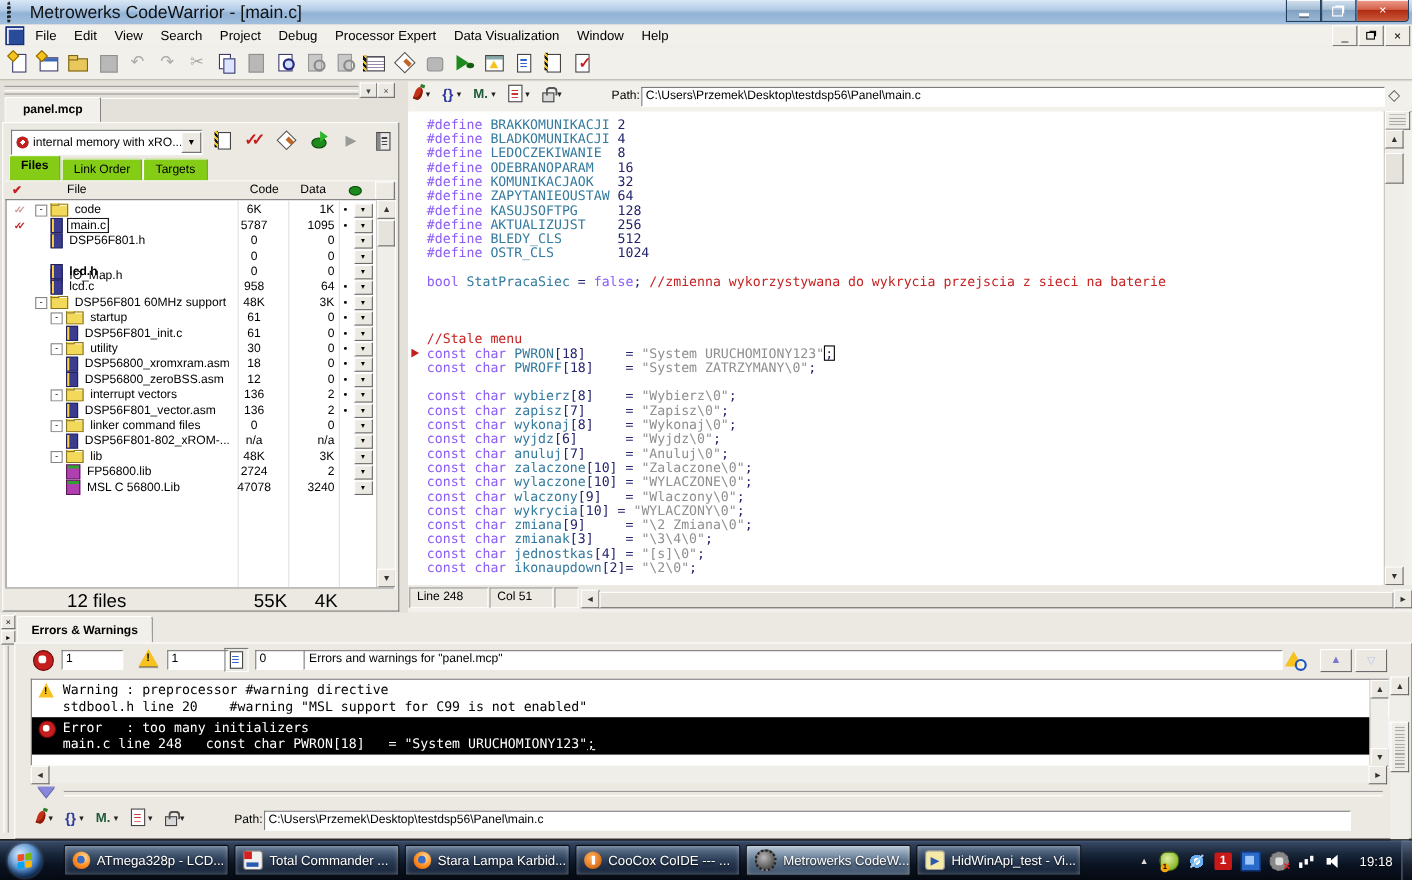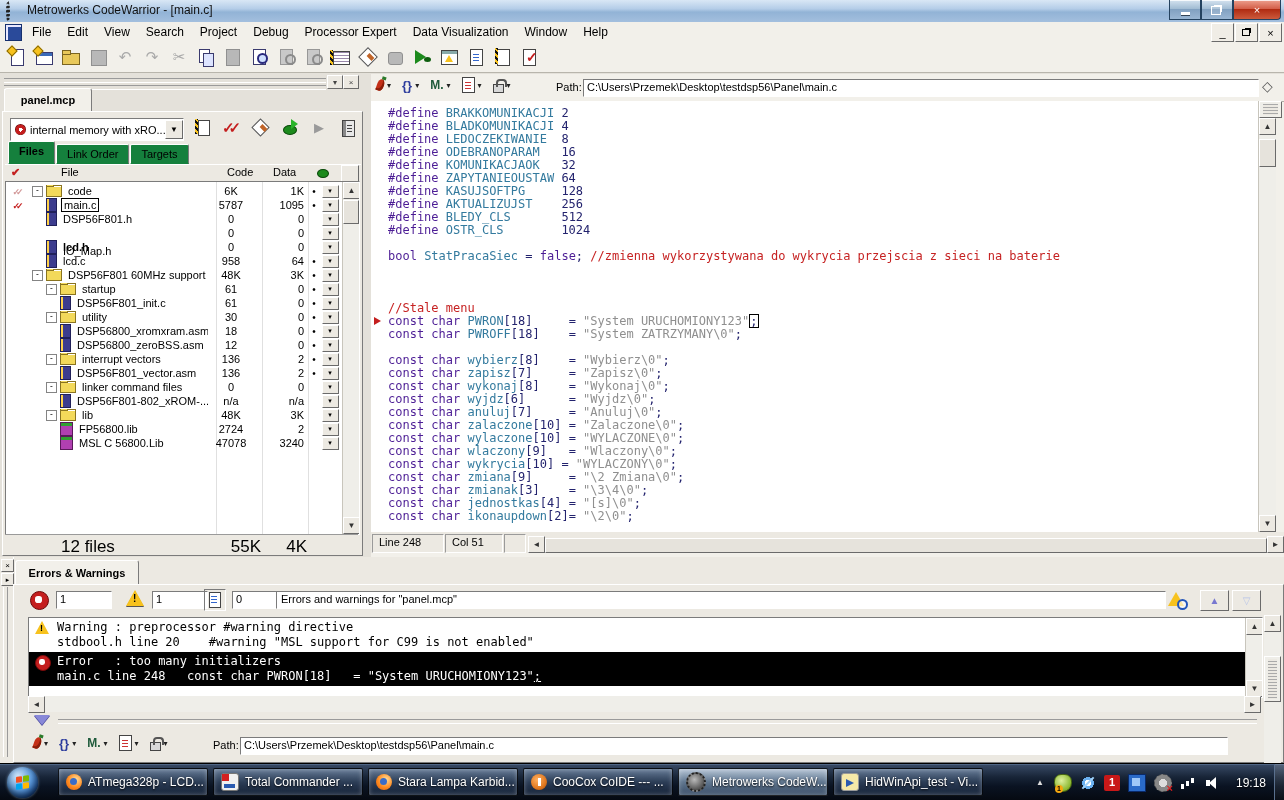--- a/index.html
+++ b/index.html
@@ -7,21 +7,21 @@
        font-family:"Liberation Sans",sans-serif;-webkit-font-smoothing:none;}
   .abs{position:absolute;}
   .out{border:1px solid;border-color:#ffffff #7b7b7b #7b7b7b #ffffff;background:#ece9e2;}
   .in{border:1px solid;border-color:#7b7b7b #ffffff #ffffff #7b7b7b;background:#ffffff;}
   .btn{border:1px solid;border-color:#ffffff #6a6a6a #6a6a6a #ffffff;background:#ece9e2;
        display:flex;align-items:center;justify-content:center;}
   
   #titlebar{left:0;top:0;width:1284px;height:22px;
     background:linear-gradient(180deg,#d9e7f5 0%,#b4cde8 40%,#92b3d6 55%,#a3bfde 100%);
     border-bottom:1px solid #5c7da0;}
-  #titlebar .ttl{position:absolute;left:27px;top:3px;font-size:12px;color:#111;}
+  #titlebar .ttl{position:absolute;left:27px;top:3px;font-size:16px;color:#111;}
   .capbtns{position:absolute;right:3px;top:0;display:flex;}
   .capbtn{width:30px;height:19px;border:1px solid #24425f;border-top:none;
     background:linear-gradient(#d5e3f0,#a3bdd4 45%,#82a1c1 50%,#9ab6d3);
     box-shadow:inset 0 1px 0 rgba(255,255,255,.8);display:flex;align-items:center;justify-content:center;
     color:#fff;font-size:11px;}
   .capbtn.close{width:46px;border-radius:0 0 4px 0;
     background:linear-gradient(#eda08e,#d4604a 45%,#b02c12 50%,#cc5a3c);}
   .g-min{width:9px;height:3px;background:#fff;margin-top:8px;box-shadow:0 1px 0 #345;}
   .g-restore{width:8px;height:7px;border:1px solid #fff;background:rgba(255,255,255,.12);
     box-shadow:2px -2px 0 -1px #fff;margin:2px 0 0 -2px;}
@@ -93,21 +93,21 @@
   .p-settings::after{left:2px;top:2px;width:3px;height:15px;background:repeating-linear-gradient(45deg,#111 0 2px,#f7c21e 2px 4px);}
   .p-check{font-size:15px;font-weight:bold;color:#c41e1e;letter-spacing:-6px;line-height:22px;text-align:left;}
   .p-compile::before{left:3px;top:4px;width:11px;height:11px;background:#fff;border:1px solid #555;transform:rotate(45deg);}
   .p-compile::after{left:9px;top:9px;width:7px;height:4px;background:#c06428;transform:rotate(45deg);}
   .p-debug::before{left:3px;top:8px;width:12px;height:8px;background:#1c8a1c;border-radius:50%;border:1px solid #0a4a0a;}
   .p-debug::after{left:11px;top:2px;border-left:7px solid #2ab42a;border-top:5px solid transparent;border-bottom:5px solid transparent;}
   .p-run{font-size:13px;color:#9a9a9a;line-height:22px;text-align:center;}
   .p-data::before{left:4px;top:3px;width:11px;height:15px;background:#e8e8e8;border:1px solid #444;box-shadow:inset 3px 0 0 #888;}
   .p-data::after{left:9px;top:6px;width:5px;height:9px;background:repeating-linear-gradient(0deg,#444 0 1px,transparent 1px 3px);}
   .ftabs{position:absolute;left:2px;top:31px;width:353px;height:21px;display:flex;align-items:flex-end;padding-left:3px;border-bottom:1px solid #fff;}
-  .ftab{height:18px;padding:0 10px;font-size:11px;line-height:18px;background:#15803d;
+  .ftab{height:18px;padding:0 10px;font-size:11px;line-height:18px;background:#84cc16;
     border:1px solid;border-color:#fff #7b7b7b transparent #fff;border-radius:2px 2px 0 0;margin-right:1px;color:#000;}
   .ftab.active{height:21px;font-weight:bold;position:relative;z-index:2;}
   .phead{position:absolute;left:2px;top:53px;width:353px;height:16px;background:#ece9e2;border-bottom:1px solid #9a9a9a;font-size:11px;}
   .phead span{position:absolute;top:1px;}
   .hbug{width:10px;height:7px;background:#1c8a1c;border-radius:50%;border:1px solid #0a4a0a;top:4px !important;}
   .plist{position:absolute;left:2px;top:69px;width:353px;height:352px;background:#fff;overflow:hidden;}
   .colline{position:absolute;top:0;bottom:0;width:1px;background:#e0e0e0;}
   #tree{position:absolute;left:0;top:2px;width:334px;}
   .trow{height:14px;display:flex;align-items:center;font-size:11px;color:#000;}
   .c-chk{width:20px;text-align:center;}
@@ -145,21 +145,21 @@
   .ed-doc::after{content:"";position:absolute;left:2px;top:3px;width:6px;height:8px;
      background:repeating-linear-gradient(0deg,#c33 0 1px,transparent 1px 3px);}
   .ed-lock{width:9px;height:7px;background:#d8d8d8;border:1px solid #444;position:relative;margin-top:6px;}
   .ed-lock::before{content:"";position:absolute;left:2px;top:-6px;width:7px;height:6px;border:2px solid #555;border-bottom:none;border-radius:4px 4px 0 0;}
   .pathlab{position:absolute;left:185px;top:7px;font-size:11px;color:#000;}
   .pathbox{position:absolute;left:212px;top:5px;width:668px;height:16px;font-size:11px;line-height:14px;padding:0 3px;white-space:nowrap;overflow:hidden;color:#000;}
   .eddiamond{position:absolute;left:891px;top:4px;font-size:14px;color:#555;}
   #codearea{position:absolute;left:0;top:27px;width:887px;height:431px;background:#fff;overflow:hidden;}
   #code{position:absolute;left:0;top:5px;width:100%;}
   .cl{height:13px;line-height:13px;font:12px "DejaVu Sans Mono","Liberation Mono",monospace;white-space:pre;padding-left:17px;position:relative;}
-  .tk-k{color:#4c1d95;}
+  .tk-k{color:#8b5cf6;}
   .tk-i{color:#337a9e;}
   .tk-p{color:#23236e;}
   .tk-s{color:#8f8f8f;}
   .tk-c{color:#c62222;}
   .cursor{display:inline-block;width:8px;height:12px;border:1px solid #000;color:#23236e;line-height:12px;vertical-align:top;}
   .lmark{position:absolute;left:3px;top:3px;border-left:7px solid #c41e1e;border-top:4px solid transparent;border-bottom:4px solid transparent;}
   .edscroll{position:absolute;left:887px;top:27px;width:17px;height:431px;background:#efeee9;border-left:1px solid #c8c5bc;}
   .splitbox{width:15px;height:11px;background:#ece9e2;border:1px solid;border-color:#fff #6a6a6a #6a6a6a #fff;
     background-image:repeating-linear-gradient(0deg,#aaa 0 1px,transparent 1px 3px);background-clip:content-box;padding:2px 3px;}
   .edstatus{position:absolute;left:0;top:458px;width:913px;height:21px;background:#ece9e2;display:flex;align-items:flex-end;}

